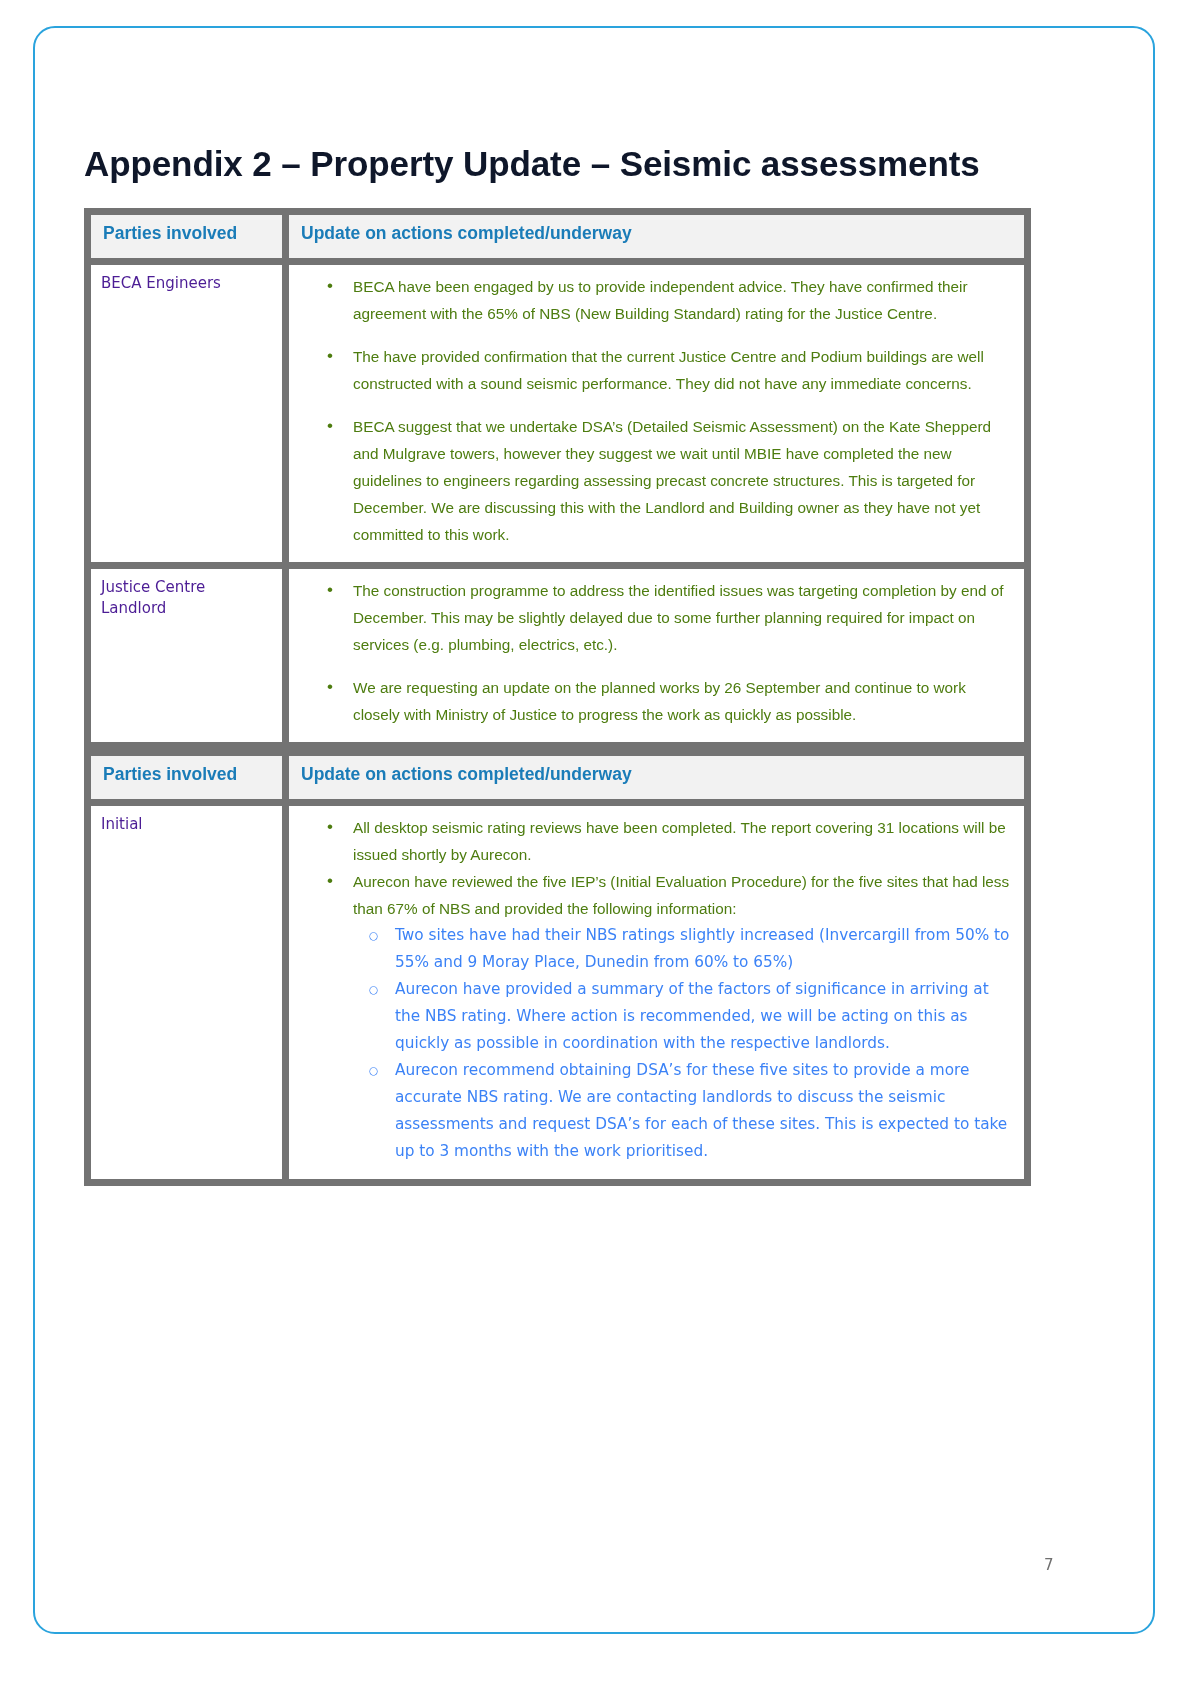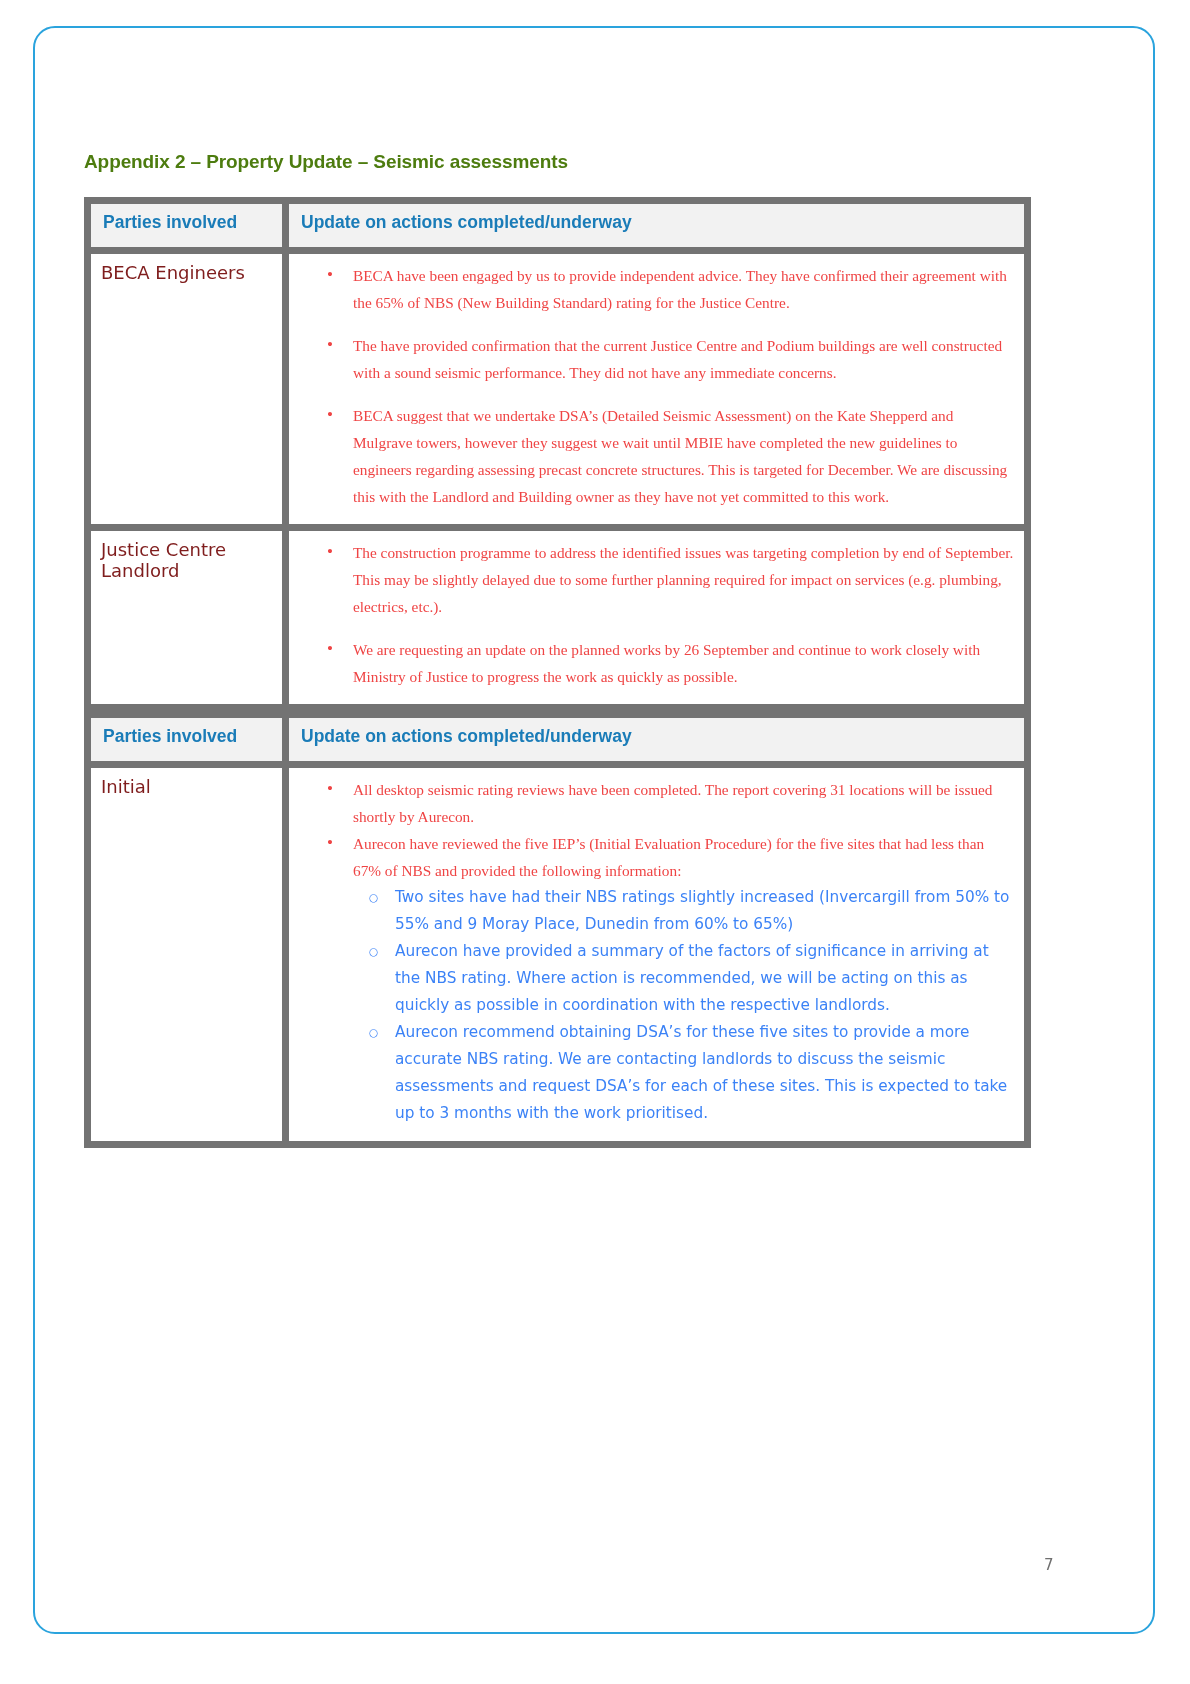--- a/index.html
+++ b/index.html
@@ -26,24 +26,24 @@
     box-sizing: border-box;
   }
   .content {
     position: absolute;
     left: 84px;
     top: 136px;
     width: 940px;
   }
   h1.appendix-title {
     font-family: "Liberation Sans", sans-serif;
-    font-size: 19px;
+    font-size: 35px;
     font-weight: bold;
-    color: #4d7c0f;
-    margin: 15px 0 24px 0;
+    color: #0f172a;
+    margin: 8px 0 24px 0;
     letter-spacing: -0.1px;
   }
   p.intro {
     font-size: 17.5px;
     line-height: 25px;
     margin: 0 0 22px 0;
     color: #1a1a1a;
   }
   h2.section-heading {
     font-size: 18px;
@@ -72,42 +72,42 @@
     font-size: 17.5px;
     font-weight: bold;
     text-align: left;
     padding: 8px 10px 9px 12px;
     height: 26px;
   }
   col.c1 { width: 198px; }
   col.c2 { width: 742px; }
   td.party {
     font-family: "DejaVu Sans", sans-serif;
-    font-size: 18px;
+    font-size: 15px;
     line-height: 21px;
     padding-left: 12px;
     padding-top: 10px;
-    color: #7f1d1d;
+    color: #4c1d95;
   }
   td.updates {
     padding: 10px 14px 12px 4px;
   }
   ul.bullets {
     list-style: none;
     margin: 0;
     padding: 0;
   }
   ul.bullets > li {
     position: relative;
-    font-family: Liberation Serif, serif;
+    font-family: Liberation Sans, sans-serif;
     font-size: 15.3px;
     line-height: 27px;
     padding-left: 54px;
     margin-bottom: 16px;
-    color: #ef4444;
+    color: #4d7c0f;
   }
   ul.bullets > li:last-child { margin-bottom: 0; }
   ul.bullets > li::before {
     content: "\2022";
     position: absolute;
     left: 28px;
     top: -1px;
     font-size: 17px;
   }
   ul.bullets.tight > li { margin-bottom: 0; }
@@ -175,21 +175,21 @@
             <li>BECA have been engaged by us to provide independent advice. They have confirmed their agreement with the 65% of NBS (New Building Standard) rating for the Justice Centre.</li>
             <li>The have provided confirmation that the current Justice Centre and Podium buildings are well constructed with a sound seismic performance. They did not have any immediate concerns.</li>
             <li>BECA suggest that we undertake DSA’s (Detailed Seismic Assessment) on the Kate Shepperd and Mulgrave towers, however they suggest we wait until MBIE have completed the new guidelines to engineers regarding assessing precast concrete structures. This is targeted for December. We are discussing this with the Landlord and Building owner as they have not yet committed to this work.</li>
           </ul>
         </td>
       </tr>
       <tr>
         <td class="party">Justice Centre Landlord</td>
         <td class="updates">
           <ul class="bullets">
-            <li>The construction programme to address the identified issues was targeting completion by end of September. This may be slightly delayed due to some further planning required for impact on services (e.g. plumbing, electrics, etc.).</li>
+            <li>The construction programme to address the identified issues was targeting completion by end of December. This may be slightly delayed due to some further planning required for impact on services (e.g. plumbing, electrics, etc.).</li>
             <li>We are requesting an update on the planned works by 26 September and continue to work closely with Ministry of Justice to progress the work as quickly as possible.</li>
           </ul>
         </td>
       </tr>
     </tbody>
   </table>
 
 
   <table class="update-table">
     <colgroup>

